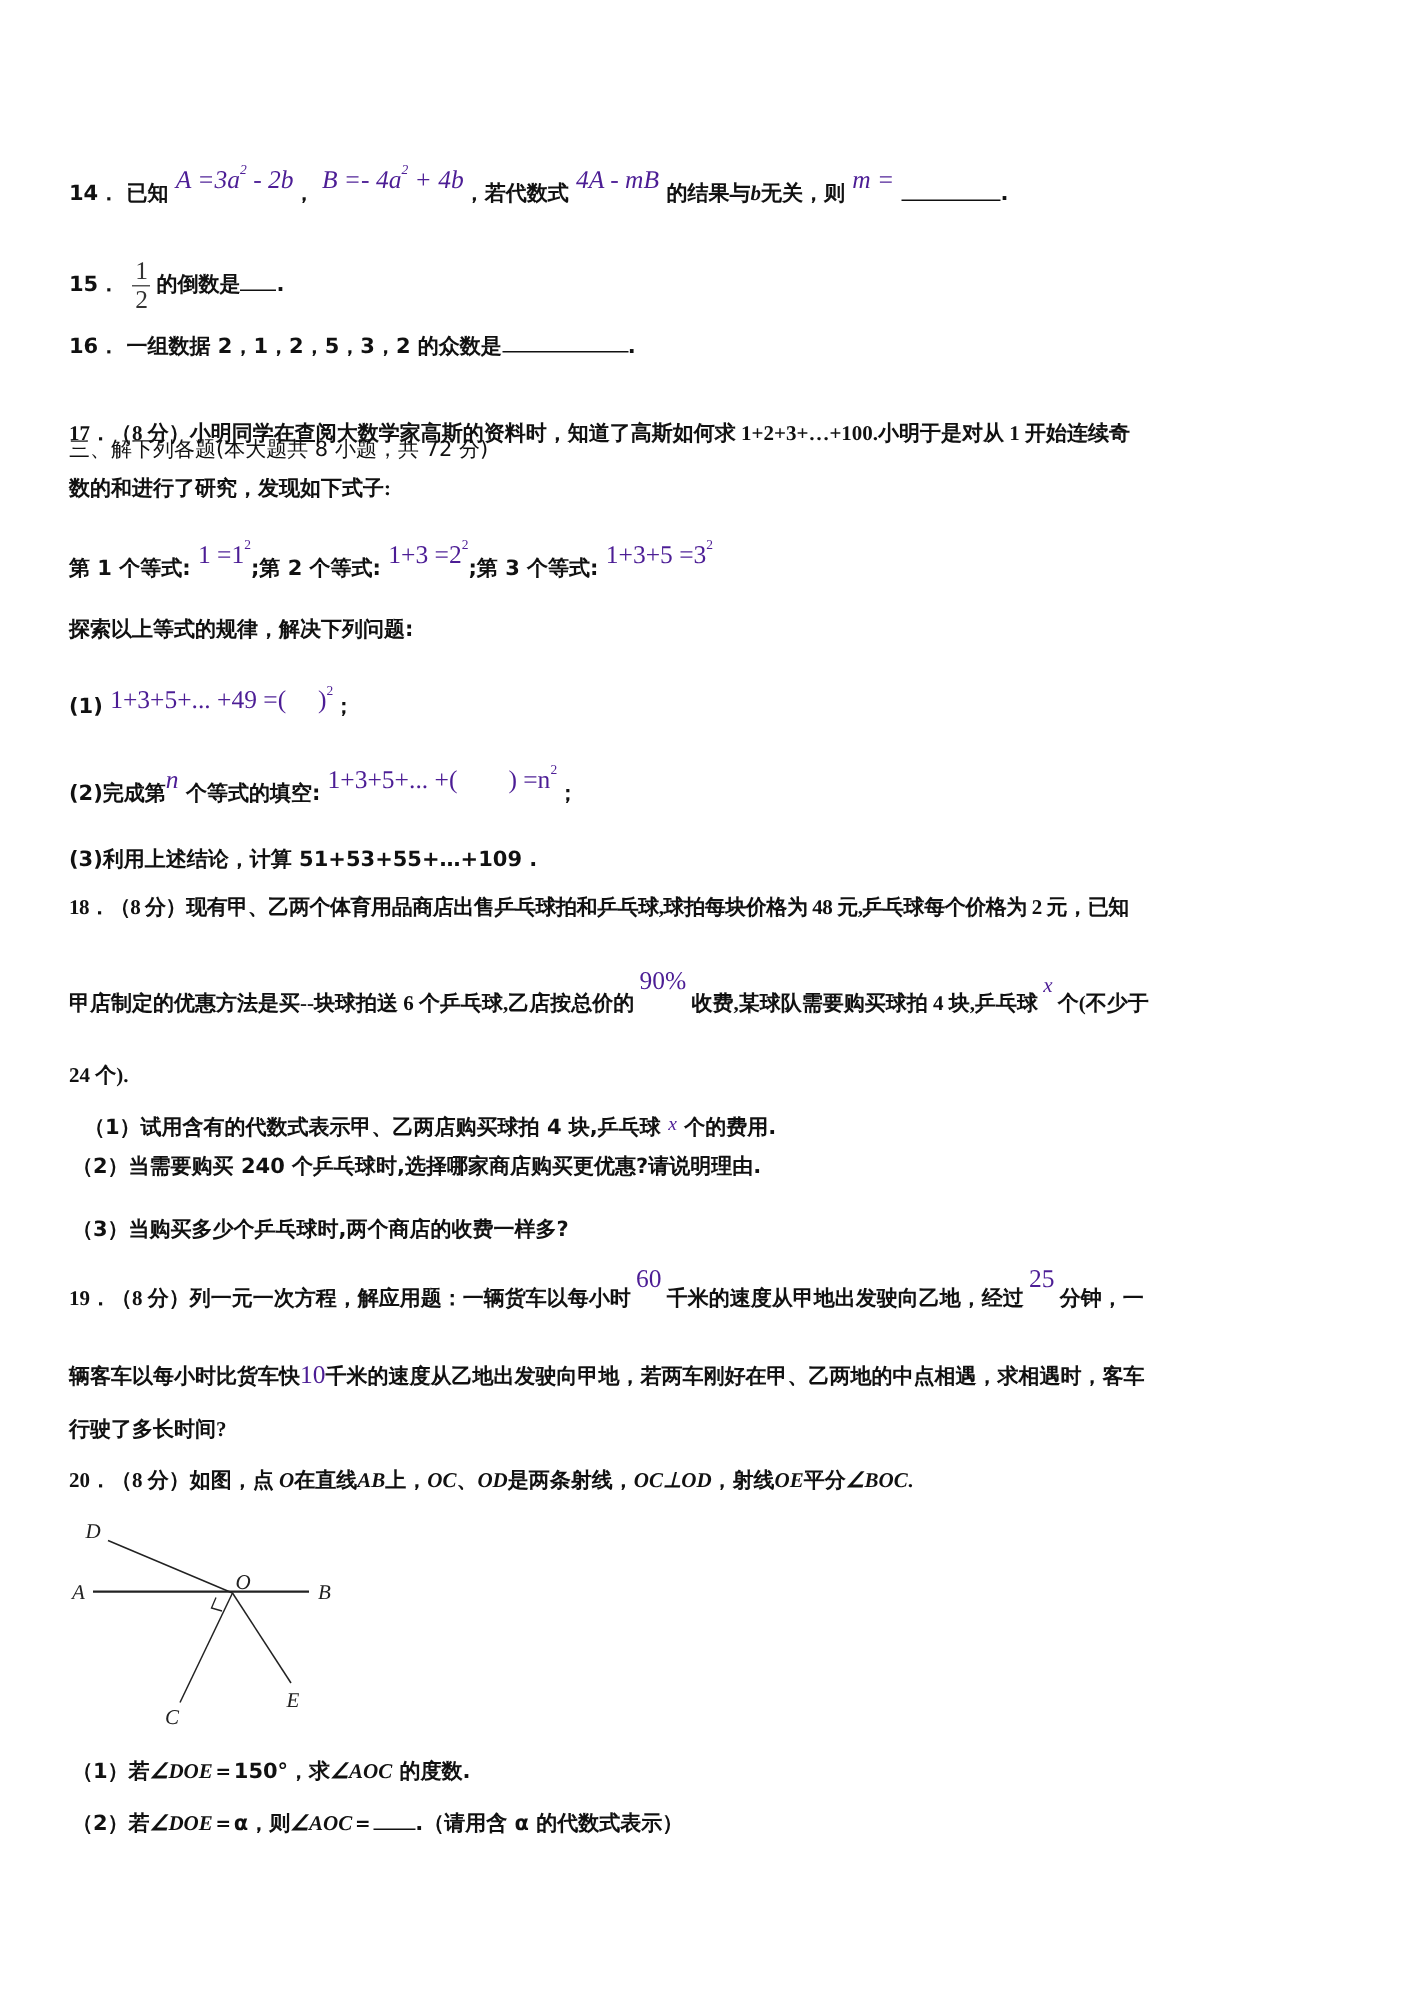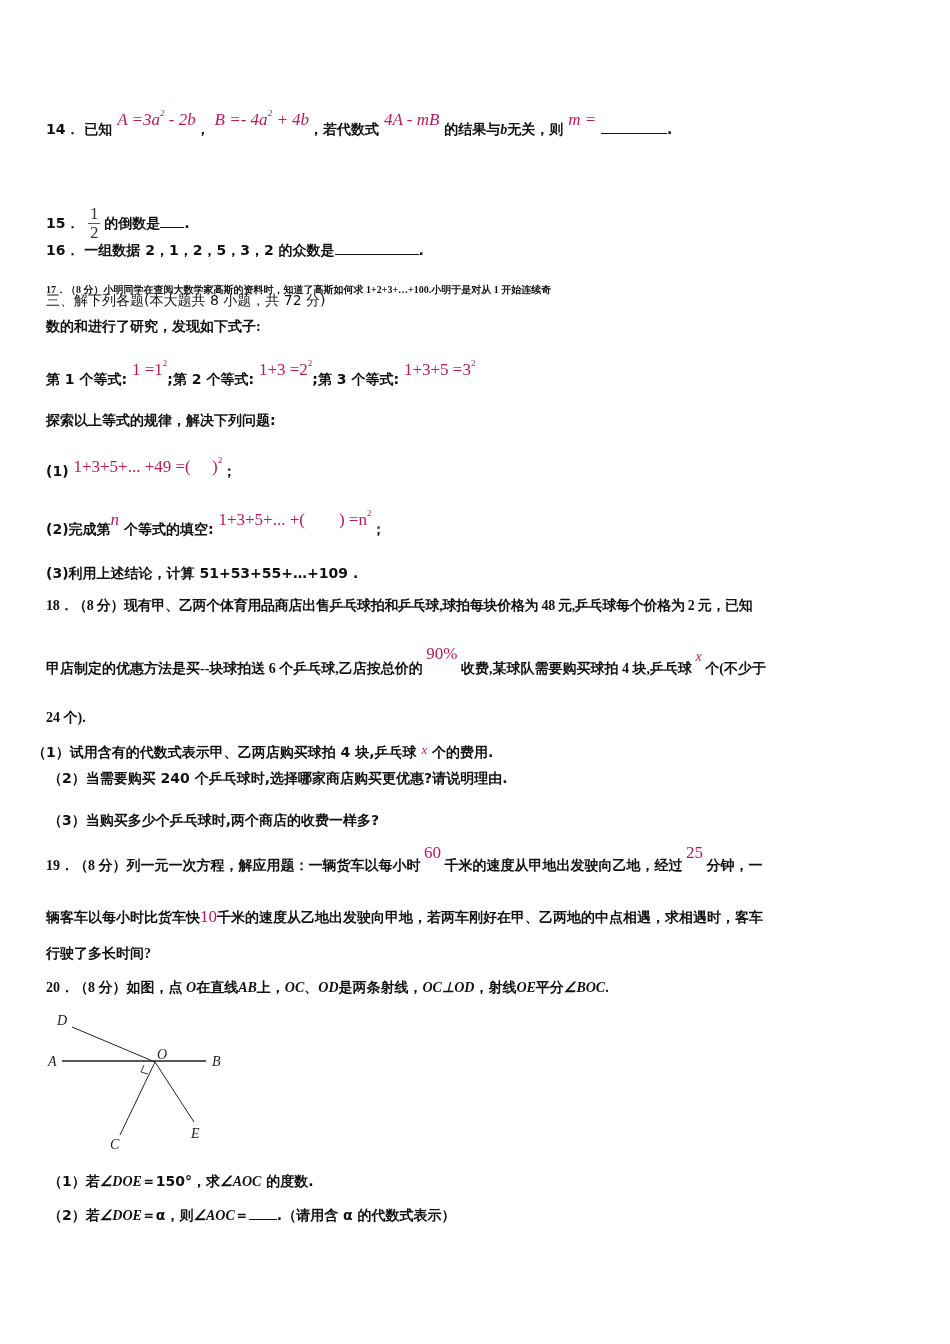--- a/index.html
+++ b/index.html
@@ -1,19 +1,19 @@
 <!DOCTYPE html>
 <html><head>
 <meta charset="utf-8">
 <style>
   html, body { margin:0; padding:0; background:#ffffff; }
   body { width:950px; height:1344px; position:relative; overflow:hidden;
          font-family:"DejaVu Sans","Liberation Sans",sans-serif; color:#111; }
   .line { position:absolute; left:46px; font-size:14px; font-weight:bold; white-space:nowrap; line-height:20px; }
-  .math { font-family:"Liberation Serif","DejaVu Serif",serif; font-weight:normal; font-size:17px; color:#be185d; position:relative; }
+  .math { font-family:"Liberation Serif","DejaVu Serif",serif; font-weight:normal; font-size:17px; color:#4c1d95; position:relative; }
   .math.up { top:-9px; }
   .math i, .it { font-style:italic; }
   .sup { font-size:9px; vertical-align:super; position:relative; top:-2px; }
   .blank { display:inline-block; border-bottom:1px solid #111; height:14px; vertical-align:baseline; }
   .frac { display:inline-flex; flex-direction:column; align-items:center; font-family:"Liberation Serif",serif; font-weight:normal; font-size:17px; color:#333; vertical-align:middle; line-height:18px; margin:0 4px; }
   .frac .bar { width:12px; border-top:1px solid #555; }
   .serifb { font-family:"Liberation Serif","DejaVu Serif",serif; }
   .ib { font-family:"Liberation Serif",serif; font-style:italic; font-weight:bold; }
   svg text { font-family:"Liberation Serif",serif; font-style:italic; font-size:14px; fill:#222; }
 </style>
@@ -24,39 +24,39 @@
   <span>14．</span>
   <span>已知</span>
   <span class="math up it"><span>A =3a</span><span class="sup">2</span><span> - 2b</span></span><span>，</span>
   <span class="math up it"><span>B =- 4a</span><span class="sup">2</span><span> + 4b</span></span><span>，若代数式</span>
   <span class="math up it">4A - mB</span>
   <span>的结果与</span><span class="serifb" style="font-style:italic">b</span><span>无关，则</span>
   <span class="math up it">m =</span>
   <span class="blank" style="width:66px"></span><span>.</span>
 </div>
 
-<div class="line" style="top:172px;margin-top:33px;">
+<div class="line" style="top:172px;">
   <span>15．</span>
   <span class="frac">
       <span>1</span>
       <span class="bar"></span>
       <span>2</span>
     </span><span>的倒数是</span><span class="blank" style="width:24px"></span><span>.</span>
 </div>
 
-<div class="line" style="top:220px;margin-top:20px;">
+<div class="line" style="top:220px;">
   <span>16．</span>
   <span>一组数据 2，1，2，5，3，2 的众数是</span><span class="blank" style="width:84px"></span><span>.</span>
 </div>
 
 <div class="line" style="top:254px; font-weight:normal;margin-top:36px;">
   <span>三、解下列各题(本大题共 8 小题，共 72 分)</span>
 </div>
 
-<div class="line serifb" style="top:280px; font-size:10px;">
+<div class="line serifb" style="top:280px; font-size:14px;">
   <span>17．（8 分）小明同学在查阅大数学家高斯的资料时，知道了高斯如何求 1+2+3+…+100.小明于是对从 1 开始连续奇</span>
 </div>
 <div class="line serifb" style="top:317px;">
   <span>数的和进行了研究，发现如下式子:</span>
 </div>
 <div class="line" style="top:364px;">
   <span>第 1 个等式:</span>
   <span class="math up"><span>1 =1</span><span class="sup">2</span></span><span>;第 2 个等式:</span>
   <span class="math up"><span>1+3 =2</span><span class="sup">2</span></span><span>;第 3 个等式:</span>
   <span class="math up"><span>1+3+5 =3</span><span class="sup">2</span></span>
@@ -83,21 +83,21 @@
 <div class="line serifb" style="top:658px;">
   <span>甲店制定的优惠方法是买--块球拍送 6 个乒乓球,乙店按总价的</span>
   <span class="math up" style="top:-14px">90%</span>
   <span>收费,某球队需要购买球拍 4 块,乒乓球</span>
   <span class="math up it" style="top:-12px;font-size:14px">x</span>
   <span>个(不少于</span>
 </div>
 <div class="line serifb" style="top:708px;">
   <span>24 个).</span>
 </div>
-<div class="line" style="top:742px; left:32px;">
+<div class="line" style="top:742px; left:56px;">
   <span>（1）试用含有的代数式表示甲、乙两店购买球拍 4 块,乒乓球</span>
   <span class="math it" style="font-size:13px;top:-3px">x</span>
   <span>个的费用.</span>
 </div>
 <div class="line" style="top:756px; left:48px;margin-top:12px;">
   <span>（2）当需要购买 240 个乒乓球时,选择哪家商店购买更优惠?请说明理由.</span>
 </div>
 <div class="line" style="top:810px; left:48px;">
   <span>（3）当购买多少个乒乓球时,两个商店的收费一样多?</span>
 </div>

